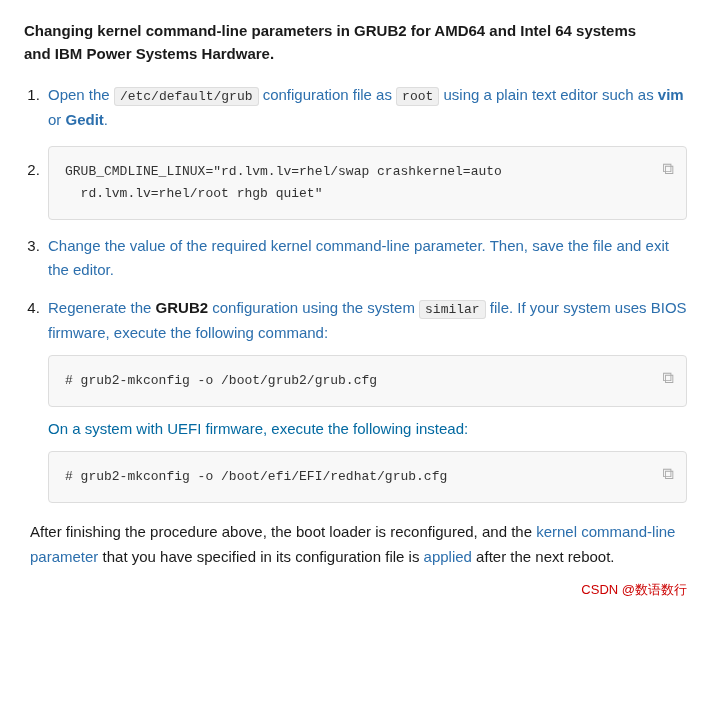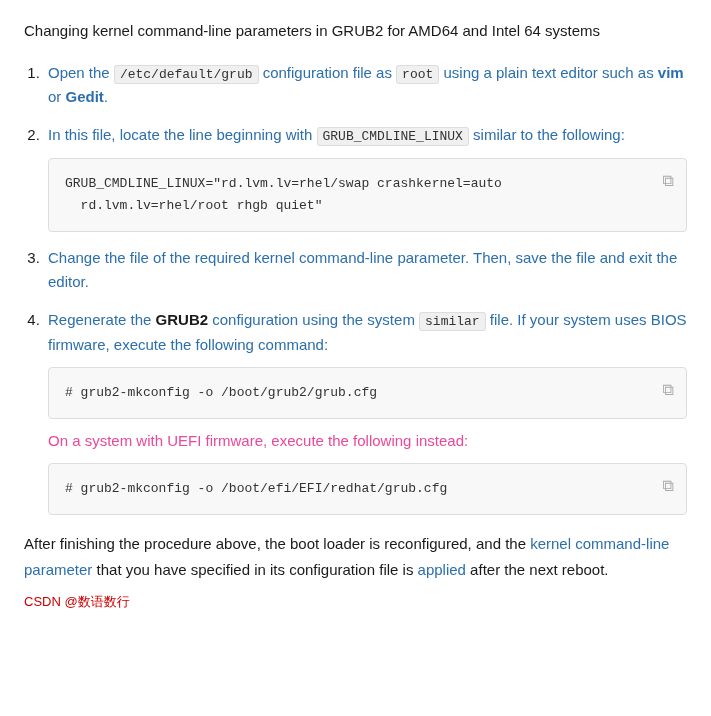--- a/index.html
+++ b/index.html
@@ -6,21 +6,21 @@
     body {
       font-family: -apple-system, BlinkMacSystemFont, "Segoe UI", Arial, sans-serif;
       font-size: 15px;
       line-height: 1.6;
       color: #1a1a1a;
       background: #fff;
       padding: 20px 24px;
       max-width: 711px;
     }
     .page-title {
-      font-weight: normal;
+      font-weight: bold;
       margin-bottom: 18px;
       font-size: 15px;
       line-height: 1.5;
     }
     ol {
       padding-left: 20px;
       margin-bottom: 2px;
     }
     ol li {
       margin-bottom: 14px;
@@ -59,65 +59,64 @@
       color: #2c6fad;
     }
     .link-blue {
       color: #2c6fad;
       text-decoration: none;
     }
     .after-text {
       margin-top: 16px;
       color: #1a1a1a;
       line-height: 1.7;
+      margin-left: 6px;
     }
     .watermark {
-      text-align: left;
+      text-align: right;
       color: #c00;
       font-size: 13px;
       margin-top: 10px;
     }
     .on-uefi {
-      color: #ec4899;
+      color: #0369a1;
       margin-top: 6px;
       margin-bottom: 4px;
     }
     .vim-bold {
       font-weight: bold;
     }
   </style>
 </head>
 <body>
 
 <div class="page-title">
   <span>Changing kernel command-line parameters in GRUB2 for AMD64 and Intel 64 systems</span><br>
+  <span>and IBM Power Systems Hardware.</span>
 </div>
 
 <ol>
 
   <li>
     <span>
       <span class="highlight-blue">Open the </span><code class="inline-code">/etc/default/grub</code><span class="highlight-blue"> configuration file as </span><code class="inline-code">root</code><span class="highlight-blue"> using a </span><a class="link-blue" href="#">plain</a><span class="highlight-blue"> text editor such as <strong class="vim-bold">vim</strong> or <strong class="vim-bold">Gedit</strong>.</span>
     </span>
   </li>
 
   <li>
-    <span>
-      <span class="highlight-blue">In this file, locate the line beginning with </span><code class="inline-code">GRUB_CMDLINE_LINUX</code><span class="highlight-blue"> similar to the following:</span>
-    </span>
     <div class="code-block">
       <span class="copy-icon">⧉</span>
       GRUB_CMDLINE_LINUX="rd.lvm.lv=rhel/swap crashkernel=auto<br>
       &nbsp;&nbsp;rd.lvm.lv=rhel/root rhgb quiet"
     </div>
   </li>
 
   <li>
     <span>
-      <span class="highlight-blue">Change the file of the required </span><span class="highlight-blue">kernel command-line parameter. Then, save the file and exit the editor.</span>
+      <span class="highlight-blue">Change the value of the required </span><span class="highlight-blue">kernel command-line parameter. Then, save the file and exit the editor.</span>
     </span>
   </li>
 
   <li>
     <span>
       <span class="highlight-blue">Regenerate the </span><strong>GRUB2</strong><span class="highlight-blue"> configuration using the system </span><code class="inline-code">similar</code><span class="highlight-blue"> file. If your system uses BIOS firmware, execute the following command:</span>
     </span>
     <div class="code-block">
       <span class="copy-icon">⧉</span>
       # grub2-mkconfig -o /boot/grub2/grub.cfg

